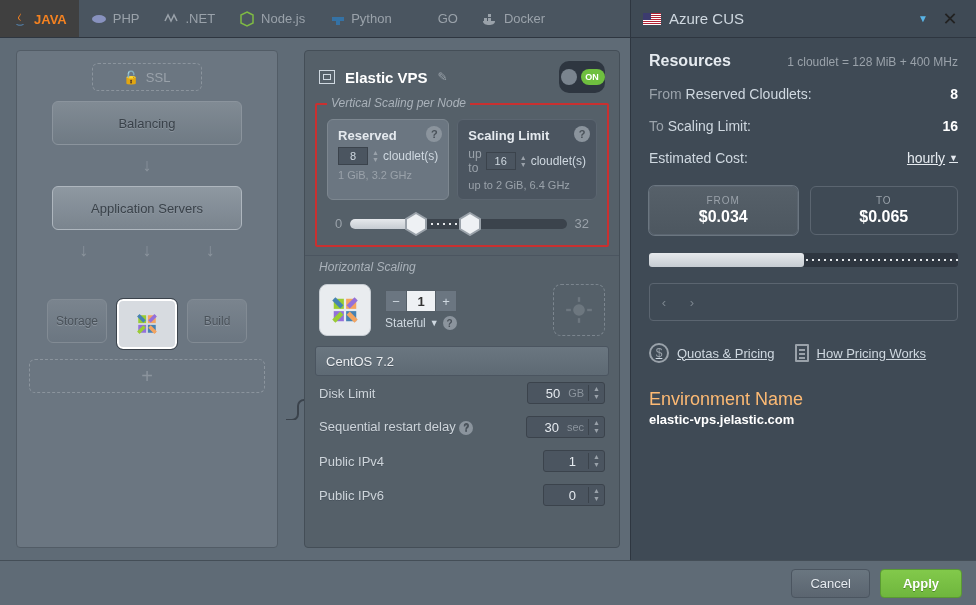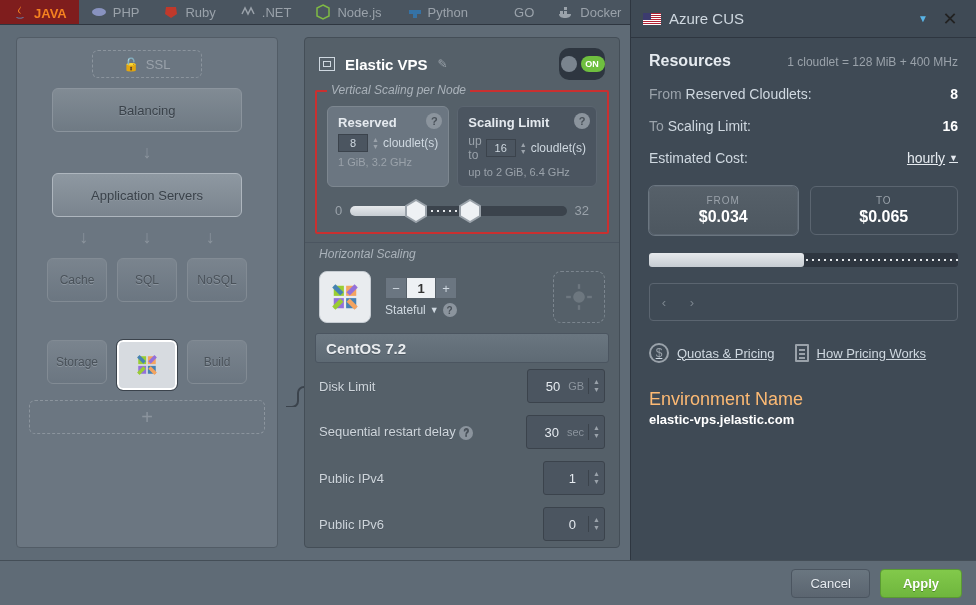--- a/index.html
+++ b/index.html
@@ -38,21 +38,21 @@
   .tab {
     display: flex;
     align-items: center;
     padding: 0 12px;
     gap: 6px;
     cursor: pointer;
     font-size: 13px;
     color: #9aa2aa;
   }
   .tab.active {
-    background: #7f1d1d;
+    background: #404040;
     color: #f58220;
     font-weight: bold;
     border-top: 2px solid transparent;
   }
   .tab .ticon { width: 16px; height: 16px; display:inline-flex; align-items:center; justify-content:center; }
   .region-select {
     margin-left: auto;
     display: flex;
     align-items: center;
     padding: 0 10px;
@@ -248,31 +248,31 @@
   .stepper .val {
     width:28px; height:22px; background:#eef1f4; border:1px solid #555f68; border-left:none; border-right:none;
     color:#333; display:flex; align-items:center; justify-content:center; font-weight:bold;
   }
   .stateful { display:flex; align-items:center; gap:4px; color:#cfd8e0; margin-top:4px; font-size:12px; cursor:pointer;}
   .ghost-box { width:52px; height:52px; border:1px dashed #7b858e; border-radius:8px; display:flex; align-items:center; justify-content:center;}
   .ghost-gear { width:28px; height:28px; opacity:.35;}
   .os-select {
     margin: 0 10px; height:30px; background: linear-gradient(#6a7680,#5e6a74);
     border:1px solid #4b5560; border-radius:3px;
-    display:flex; align-items:center; padding:0 10px; color:#e9ecef; font-weight:bold; font-size:15px;
+    display:flex; align-items:center; padding:0 10px; color:#e9ecef; font-weight:normal; font-size:13px;
     cursor:pointer; text-shadow:0 1px 0 #4a545e;
   }
   .setting-row {
     display:flex; align-items:center; justify-content:space-between;
     padding: 6px 14px; color:#cdd4da; font-size:13px;
   }
   .setting-row .lbl { text-shadow:0 1px 0 #4a545e;}
   .num-box {
     display:flex; align-items:center;
-    background:#4b5560; border:1px solid #3b434c; border-radius:3px; height:34px;
+    background:#4b5560; border:1px solid #3b434c; border-radius:3px; height:22px;
   }
   .num-box .v { width:36px; text-align:right; padding-right:4px; color:#e5eaef; }
   .num-box .unit { color:#8b949d; padding: 0 4px; font-size:11px; }
   .num-box .spinv { display:flex; flex-direction:column; font-size:7px; color:#9aa2aa; line-height:8px; padding:0 4px; border-left:1px solid #3b434c; cursor:pointer;}
 
   
   .region-top {
     display:flex; align-items:center; height:38px; padding:0 12px;
     border-bottom:1px solid #2e3640; gap:8px; color:#e5eaef;
   }
@@ -347,28 +347,20 @@
         <span class="ticon">
             <svg viewBox="0 0 16 16" width="16" height="16">
               <ellipse cx="8" cy="8" rx="7" ry="4" fill="#8892bf"></ellipse>
             </svg>
           </span>
         <span>PHP</span>
       </div>
       <div class="tab">
         <span class="ticon">
             <svg viewBox="0 0 16 16" width="16" height="16">
-              <polygon points="3,3 13,3 14,10 8,14 2,10" fill="#c0392b"></polygon>
-            </svg>
-          </span>
-        <span>Ruby</span>
-      </div>
-      <div class="tab">
-        <span class="ticon">
-            <svg viewBox="0 0 16 16" width="16" height="16">
               <path d="M2 10 L5 4 L8 10 L11 4 L14 10" stroke="#9aa2aa" stroke-width="1.5" fill="none"></path>
             </svg>
           </span>
         <span>.NET</span>
       </div>
       <div class="tab">
         <span class="ticon">
             <svg viewBox="0 0 16 16" width="16" height="16">
               <polygon points="8,1 14,4 14,12 8,15 2,12 2,4" fill="none" stroke="#7fba44" stroke-width="1.5"></polygon>
             </svg>
@@ -410,31 +402,20 @@
           <span>Balancing</span>
         </div>
         <div class="arrow-down">↓</div>
         <div class="block-btn active">
           <span>Application Servers</span>
         </div>
         <div class="three-arrow">
           <span class="arrow-down">↓</span>
           <span class="arrow-down">↓</span>
           <span class="arrow-down">↓</span>
-        </div>
-        <div class="row3">
-          <div class="small-btn">
-              <span>Cache</span>
-            </div>
-          <div class="small-btn">
-              <span>SQL</span>
-            </div>
-          <div class="small-btn">
-              <span>NoSQL</span>
-            </div>
         </div>
         <div style="height:18px"></div>
         <div class="row3">
           <div class="small-btn">
               <span>Storage</span>
             </div>
           <div class="small-btn pictured">
             <svg class="centos-mini" viewBox="0 0 32 32">
                 <g transform="translate(16,16)">
                   <rect x="-10" y="-10" width="9" height="9" fill="#9acd32" transform="rotate(0)"></rect>

